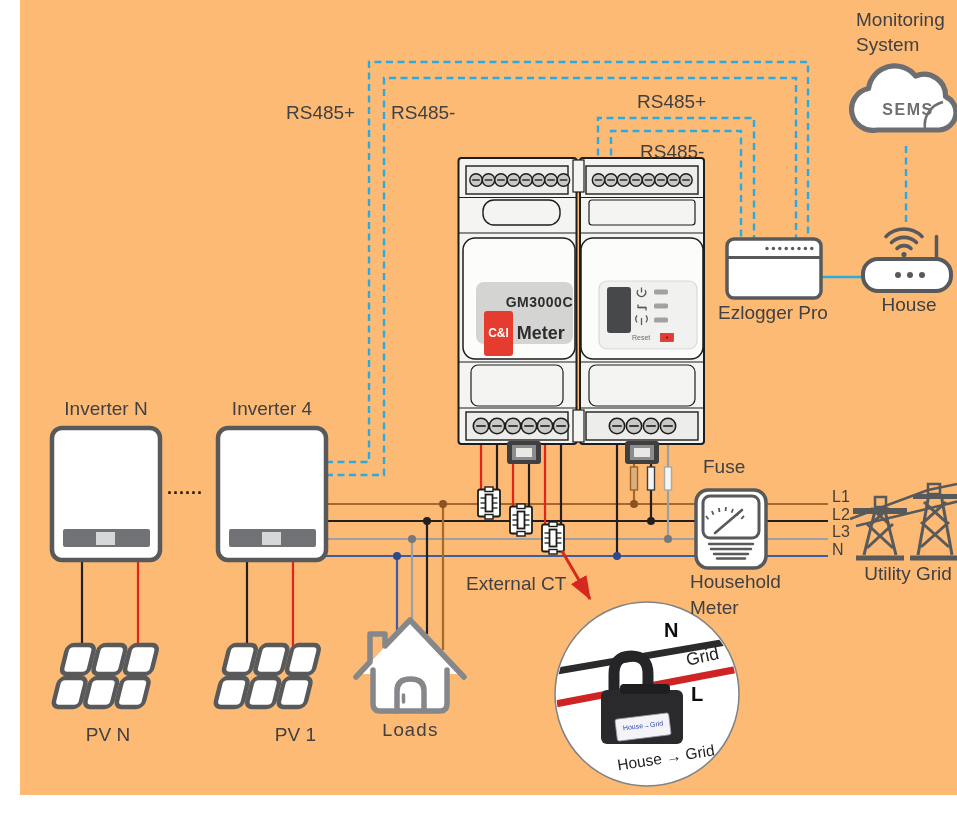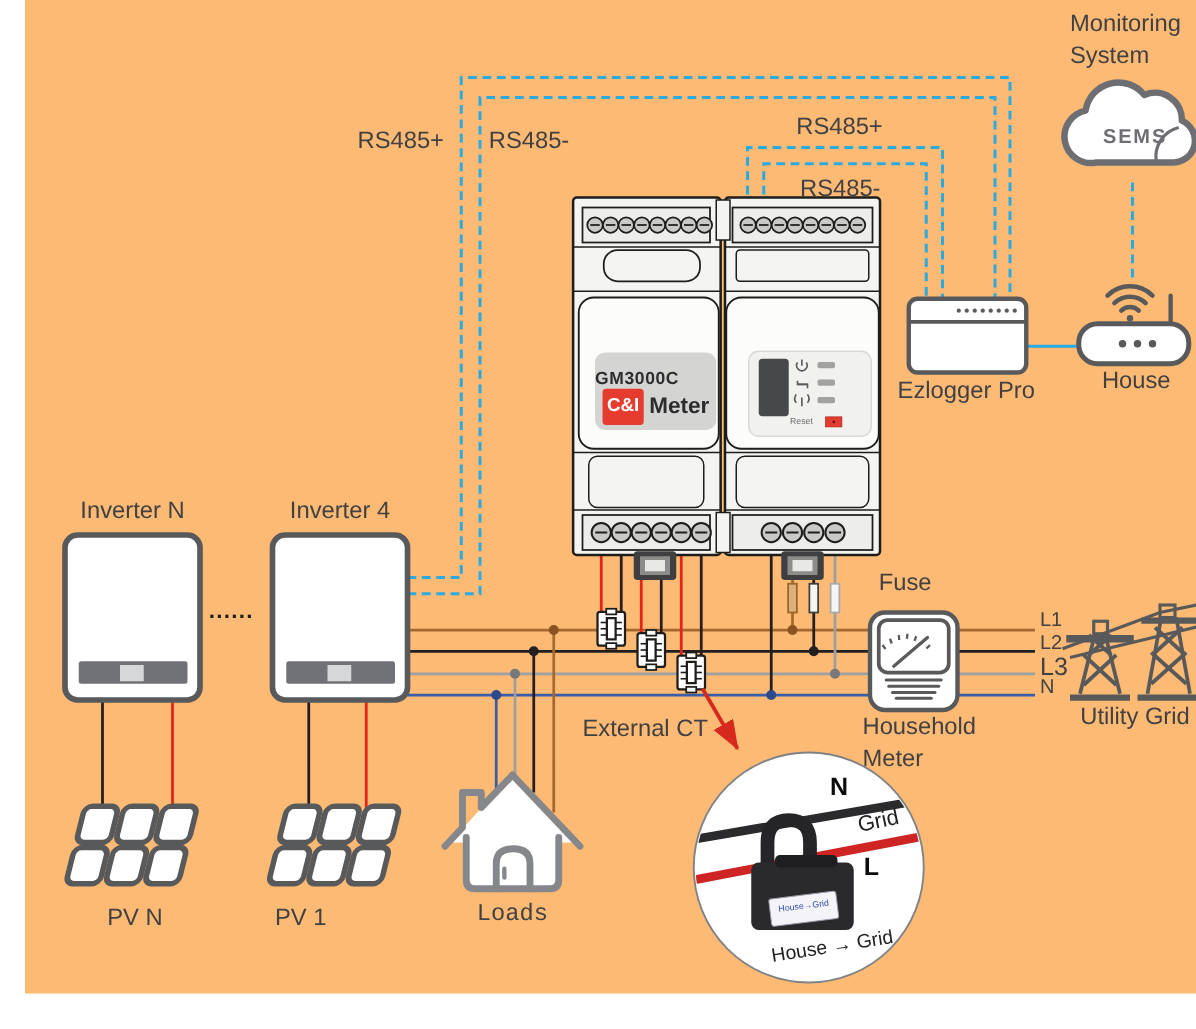--- a/index.html
+++ b/index.html
@@ -2,22 +2,22 @@
 <html><head>
 <meta charset="utf-8">
 <style>
   html,body{margin:0;padding:0;background:#fff;}
   #stage{position:relative;width:957px;height:795px;background:#fdba74;overflow:hidden;
          font-family:"Liberation Sans",sans-serif;margin-left:20px;}
   #stage svg.layer{position:absolute;left:0;top:0;z-index:1;}
   .lbl{position:absolute;z-index:2;font-family:"Liberation Sans",sans-serif;
        font-size:19px;color:#414042;line-height:1.32;}
   .b{font-weight:bold;}
-  .badge{background:#e63c2f;color:#fff;font-size:15px;font-weight:bold;
-         padding:6px 4px;border-radius:3px;display:inline-block;line-height:1.1;}
+  .badge{background:#e63c2f;color:#fff;font-size:12px;font-weight:bold;
+         padding:16px 4px;border-radius:3px;display:inline-block;line-height:1.1;}
   .platebrand{display:flex;justify-content:center;align-items:center;gap:4px;}
   .meterword{font-size:18px;font-weight:bold;color:#2d2d2f;}
 </style>
 </head>
 <body>
 
 <div id="stage">
 
 <svg class="layer" width="957" height="823" viewBox="0 0 957 823">
   <defs>
@@ -351,34 +351,34 @@
 <div class="lbl" style="left:266px;top:100px;">RS485+</div>
 <div class="lbl" style="left:371px;top:100px;">RS485-</div>
 <div class="lbl" style="left:617px;top:89px;">RS485+</div>
 <div class="lbl" style="left:620px;top:139px;">RS485-</div>
 
 <div class="lbl" style="left:30px;top:396px;width:112px;text-align:center;">Inverter N</div>
 <div class="lbl" style="left:196px;top:396px;width:112px;text-align:center;">Inverter 4</div>
 <div class="lbl b" style="left:147px;top:477px;font-size:18px;letter-spacing:1px;color:#1d1d1b;">......</div>
 
 <div class="lbl" style="left:40px;top:722px;width:96px;text-align:center;">PV N</div>
-<div class="lbl" style="left:200px;top:722px;width:96px;text-align:left;">PV 1</div>
+<div class="lbl" style="left:200px;top:722px;width:96px;text-align:right;">PV 1</div>
 <div class="lbl" style="left:346px;top:719px;width:88px;text-align:center;font-family:Liberation Mono, monospace;">Loads</div>
 
 <div class="lbl" style="left:683px;top:454px;">Fuse</div>
 <div class="lbl" style="left:670px;top:569px;width:115px;line-height:1.38;">Household Meter</div>
 <div class="lbl" style="left:832px;top:561px;width:112px;text-align:center;">Utility Grid</div>
 <div class="lbl" style="left:446px;top:571px;">External CT</div>
 
 <div class="lbl" style="left:812px;top:486px;font-size:16px;">L1</div>
 <div class="lbl" style="left:812px;top:503.5px;font-size:16px;">L2</div>
-<div class="lbl" style="left:812px;top:521px;font-size:20px;">L3</div>
+<div class="lbl" style="left:812px;top:521px;font-size:16px;">L3</div>
 <div class="lbl" style="left:812px;top:538.5px;font-size:16px;">N</div>
 
-<div class="lbl b" style="left:456px;top:293px;width:97px;text-align:left;font-size:14px;color:#2d2d2f;letter-spacing:0.5px;">GM3000C</div>
+<div class="lbl b" style="left:456px;top:293px;width:97px;text-align:right;font-size:14px;color:#2d2d2f;letter-spacing:0.5px;">GM3000C</div>
 <div class="lbl platebrand" style="left:456px;top:311px;width:97px;">
   <span class="badge">C&amp;I</span>
   <span class="meterword">Meter</span>
 </div>
 <div class="lbl" style="left:612px;top:332.5px;font-size:7px;color:#6b6b6d;">Reset</div>
 
 <div class="lbl b" style="left:644px;top:617px;font-size:20px;color:#0c0c0c;">N</div>
 <div class="lbl" style="left:664px;top:649px;font-size:17.5px;color:#1f1f21;transform:rotate(-12deg);transform-origin:left top;">Grid</div>
 <div class="lbl b" style="left:671px;top:681px;font-size:20px;color:#0c0c0c;">L</div>
 <div class="lbl" style="left:582px;top:748px;width:128px;text-align:center;font-size:15.5px;color:#1f1f21;transform:rotate(-9deg);transform-origin:center;">House → Grid</div>

